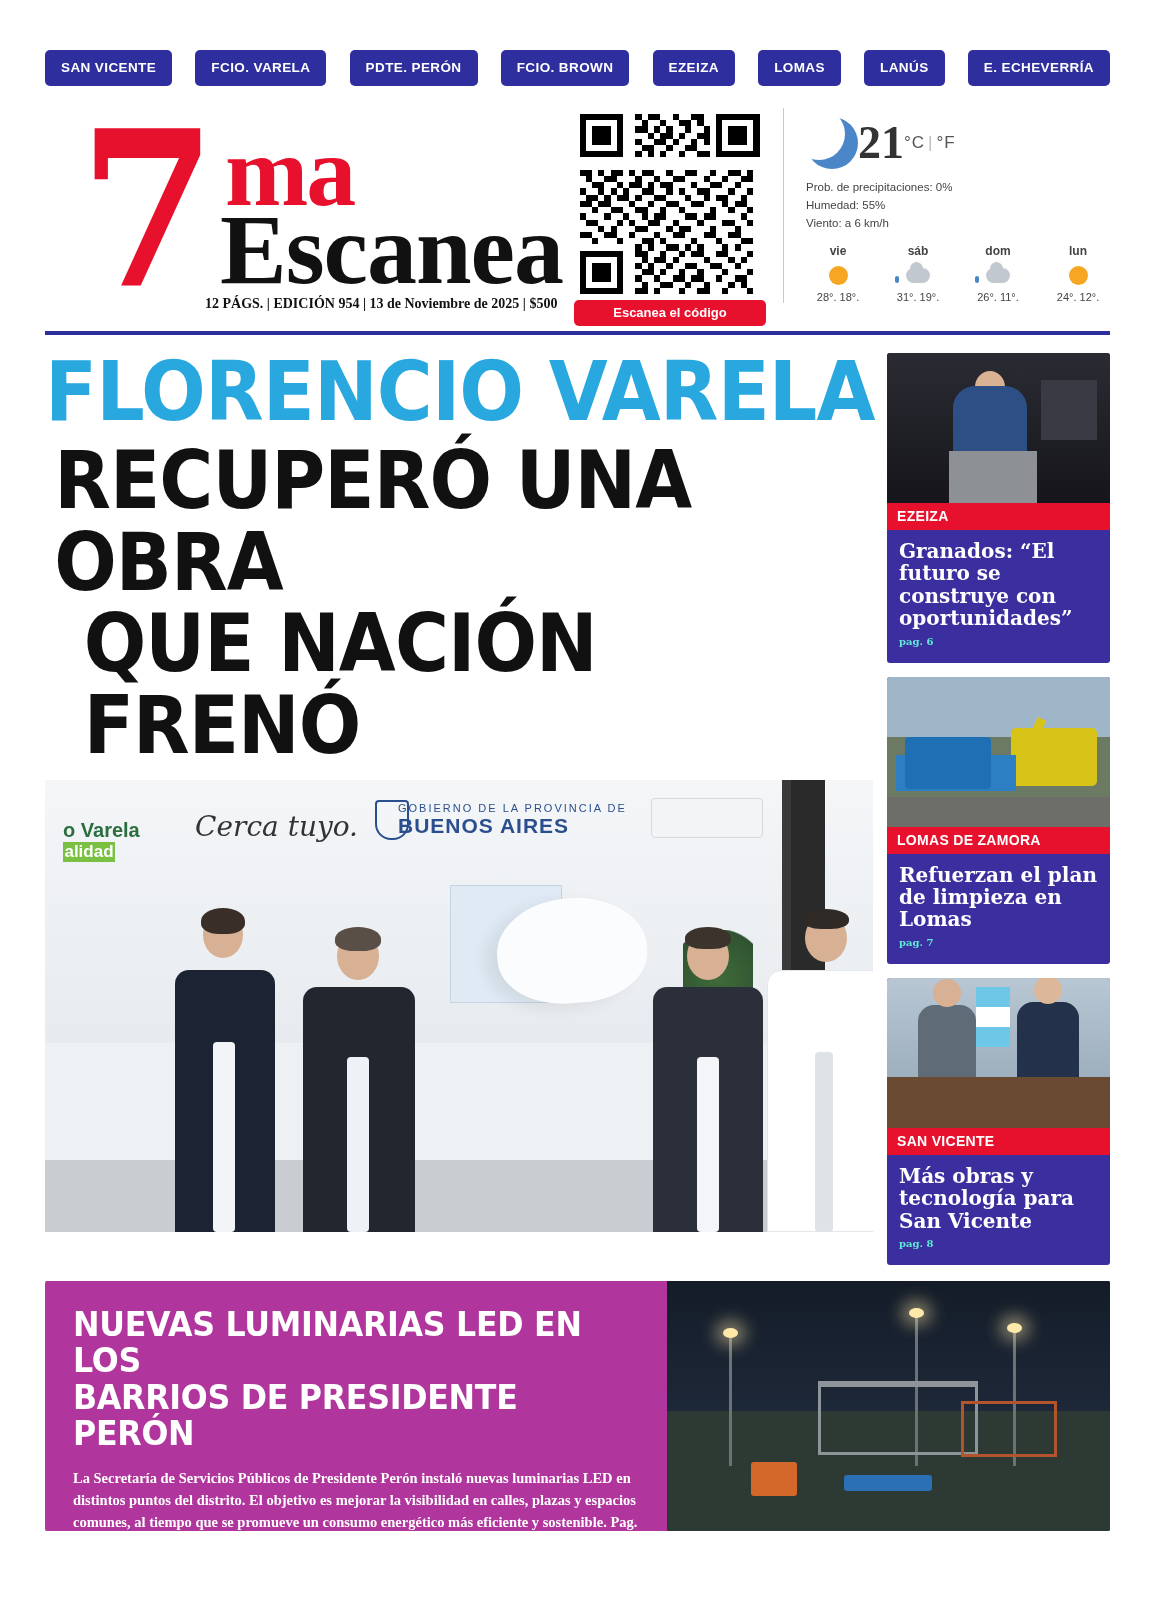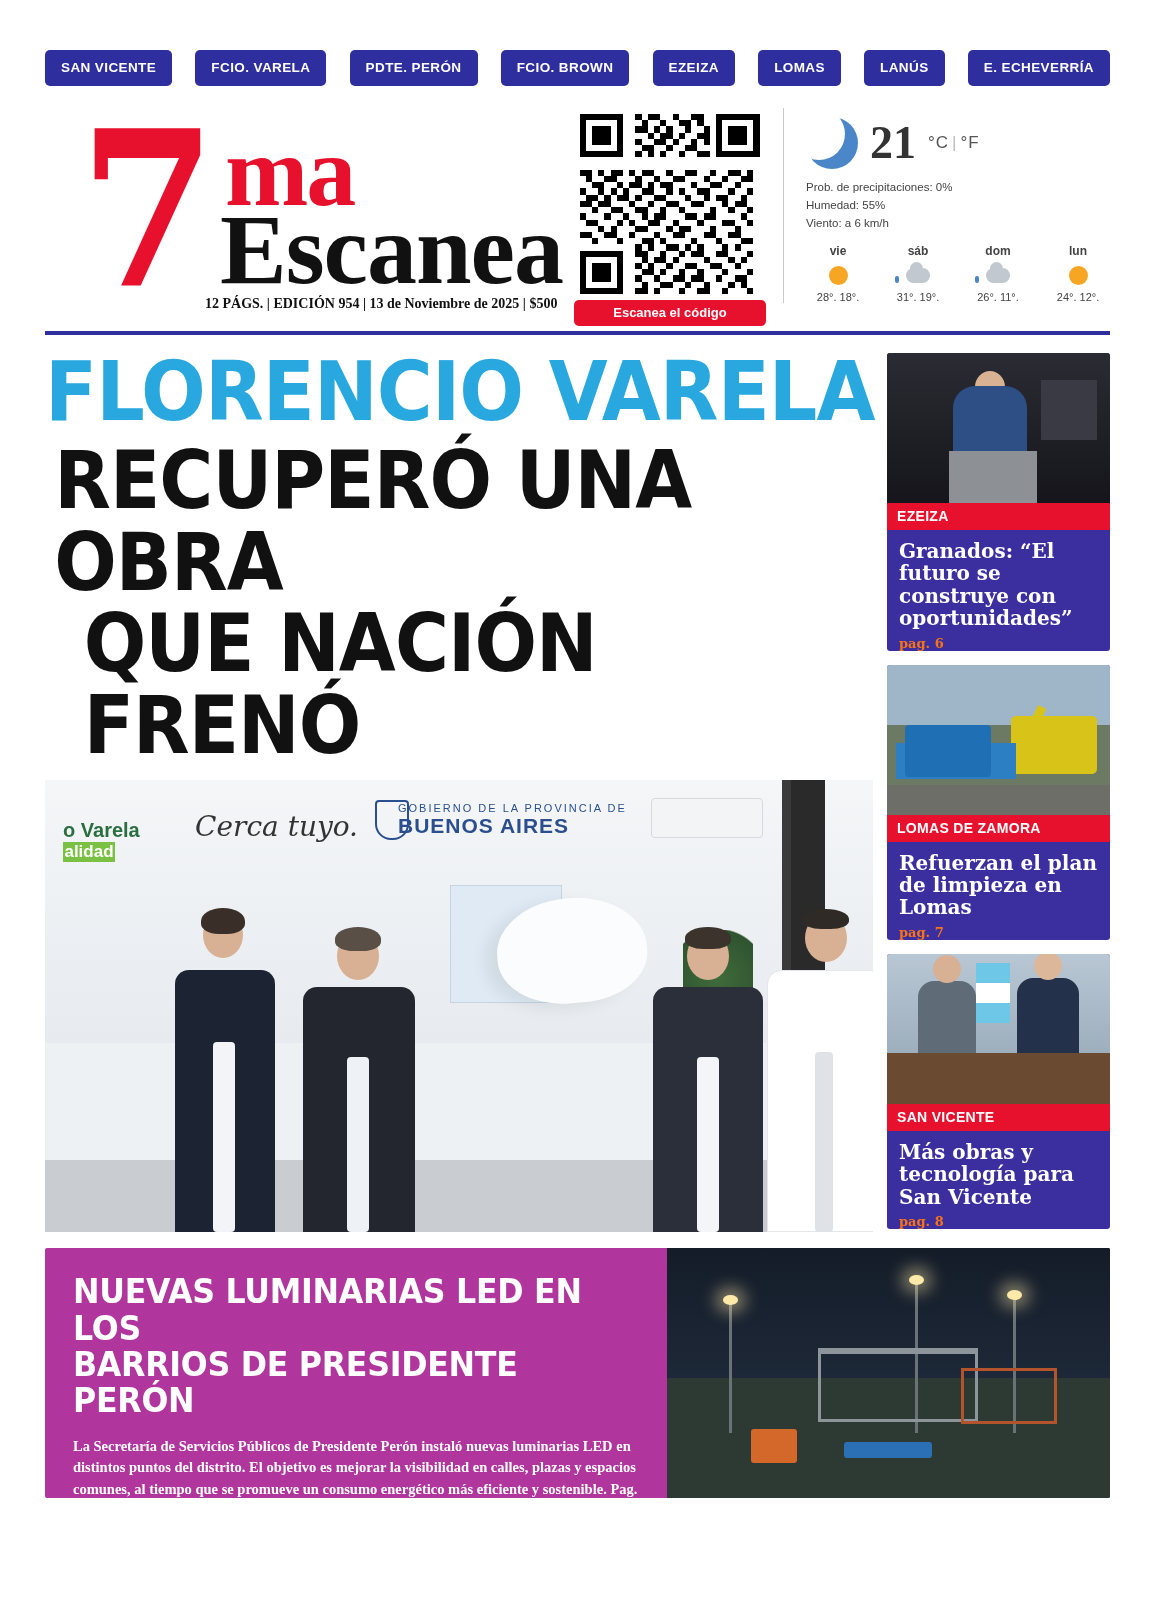--- a/index.html
+++ b/index.html
@@ -109,21 +109,21 @@
   }
 
   
   .weather {
     flex: 1;
     border-left: 1px solid #c9c9c9;
     margin-left: 14px;
     padding: 8px 0 0 22px;
     position: relative;
   }
-  .w-top { display: flex; align-items: center; gap: 12px; text-align: right; }
+  .w-top { display: flex; align-items: center; gap: 0; text-align: right; }
   .moon { width: 52px; height: 52px; position: relative; }
   .moon:before {
     content: "";
     position: absolute; inset: 0;
     border-radius: 50%;
     background: #4a86c8;
   }
   .moon:after {
     content: "";
     position: absolute;
@@ -251,24 +251,24 @@
   }
   .rc-title {
     color: #fff;
     font-family: "DejaVu Serif", serif;
     font-weight: bold;
     font-size: 20px;
     line-height: 1.12;
     padding: 10px 12px 2px;
   }
   .rc-page {
-    color: #f97316;
-    font-size: 13px;
-    font-weight: bold;
-    padding: 4px 12px 0;
+    color: #5eead4;
+    font-size: 10px;
+    font-weight: bold;
+    padding: 4px 12px 16px;
     font-family: "DejaVu Serif", serif;
   }
   
   .ph-stage { position:absolute; inset:0; background: linear-gradient(#2b2b33, #15151b); }
   .ph-speaker-body { position:absolute; left:46%; top:22%; width:74px; height:96px; background:#2d4f86; border-radius:22px 22px 4px 4px; transform:translateX(-50%); }
   .ph-speaker-head { position:absolute; left:46%; top:12%; width:30px; height:32px; background:#d9b293; border-radius:50%; transform:translateX(-50%); }
   .ph-podium { position:absolute; left:28%; bottom:0; width:88px; height:52px; background:#8d9196; }
   .ph-screen { position:absolute; right:6%; top:18%; width:56px; height:60px; background:#3a3a45; }
 
   .ph-truck { position:absolute; inset:0; background:linear-gradient(#9fb6c9 0 40%, #6d7a63 40% 100%); }

